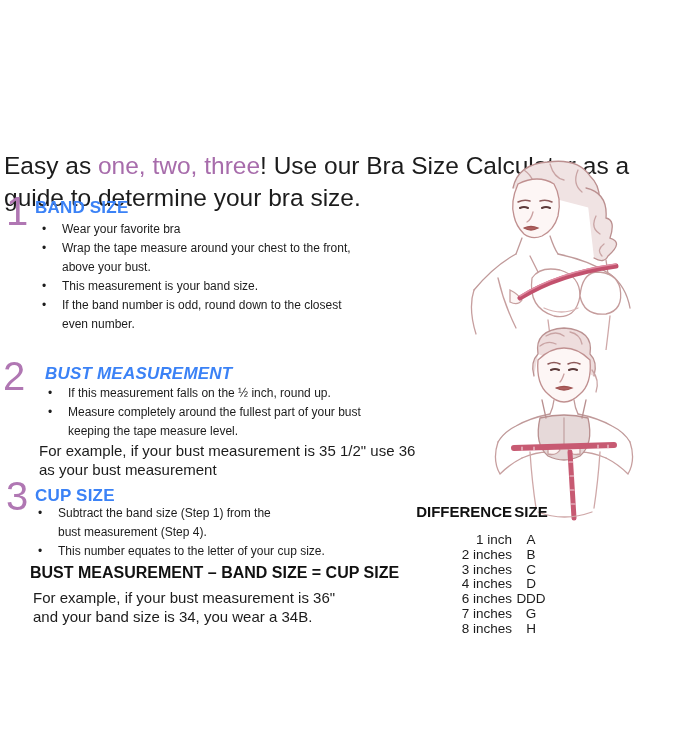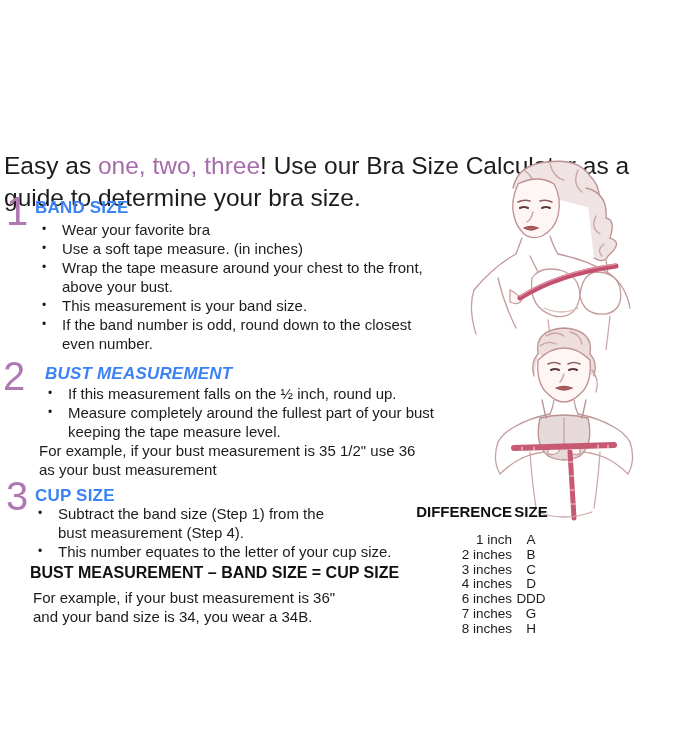--- a/index.html
+++ b/index.html
@@ -18,21 +18,21 @@
   .step-num{position:absolute;font-size:40px;line-height:1;color:#b077b3;font-weight:400;}
   .num1{left:6px;top:191px;}
   .num2{left:3px;top:356px;}
   .num3{left:6px;top:476px;}
   
   .heading{position:absolute;font-size:17px;font-weight:700;color:#3b82f6;margin:0;letter-spacing:.2px;}
   .h1pos{left:35px;top:198px;}
   .h2pos{left:45px;top:364px;font-style:italic;}
   .h3pos{left:35px;top:486px;}
   
-  .bullets{position:absolute;list-style:none;margin:0;padding:0;font-size:15px;line-height:19px;}
+  .bullets{position:absolute;list-style:none;margin:0;padding:0;font-size:12px;line-height:19px;}
   .bullets li{position:relative;padding-left:22px;white-space:pre-line;}
   .bullets li::before{content:"•";position:absolute;left:2px;top:0;font-size:12px;line-height:19px;color:#1c1c1c;}
   .b1pos{left:40px;top:220px;width:450px;}
   .b2pos{left:46px;top:384px;width:440px;}
   .b3pos{left:36px;top:504px;width:410px;}
   
   .note{position:absolute;font-size:15px;line-height:18.5px;white-space:pre-line;color:#1c1c1c;}
   .note2pos{left:39px;top:442px;width:430px;}
   .note3pos{left:33px;top:589px;width:400px;}
   .formula{position:absolute;left:30px;top:564px;font-size:16px;font-weight:700;color:#111;white-space:nowrap;}
@@ -55,21 +55,20 @@
 
   <h1 class="title">
     <div class="line"><span>Easy as </span><span class="hl">one, two, three</span><span>! Use our Bra Size Calculator as a</span></div>
     <div class="line">guide to determine your bra size.</div>
   </h1>
 
   <div class="step-num num1">1</div>
   <h2 class="heading h1pos">BAND SIZE</h2>
   <ul class="bullets b1pos">
     <li>Wear your favorite bra</li>
-    <li>Use a soft tape measure. (in inches)</li>
     <li>Wrap the tape measure around your chest to the front,
 above your bust.</li>
     <li>This measurement is your band size.</li>
     <li>If the band number is odd, round down to the closest
 even number.</li>
   </ul>
 
   <div class="step-num num2">2</div>
   <h2 class="heading h2pos">BUST MEASUREMENT</h2>
   <ul class="bullets b2pos">

